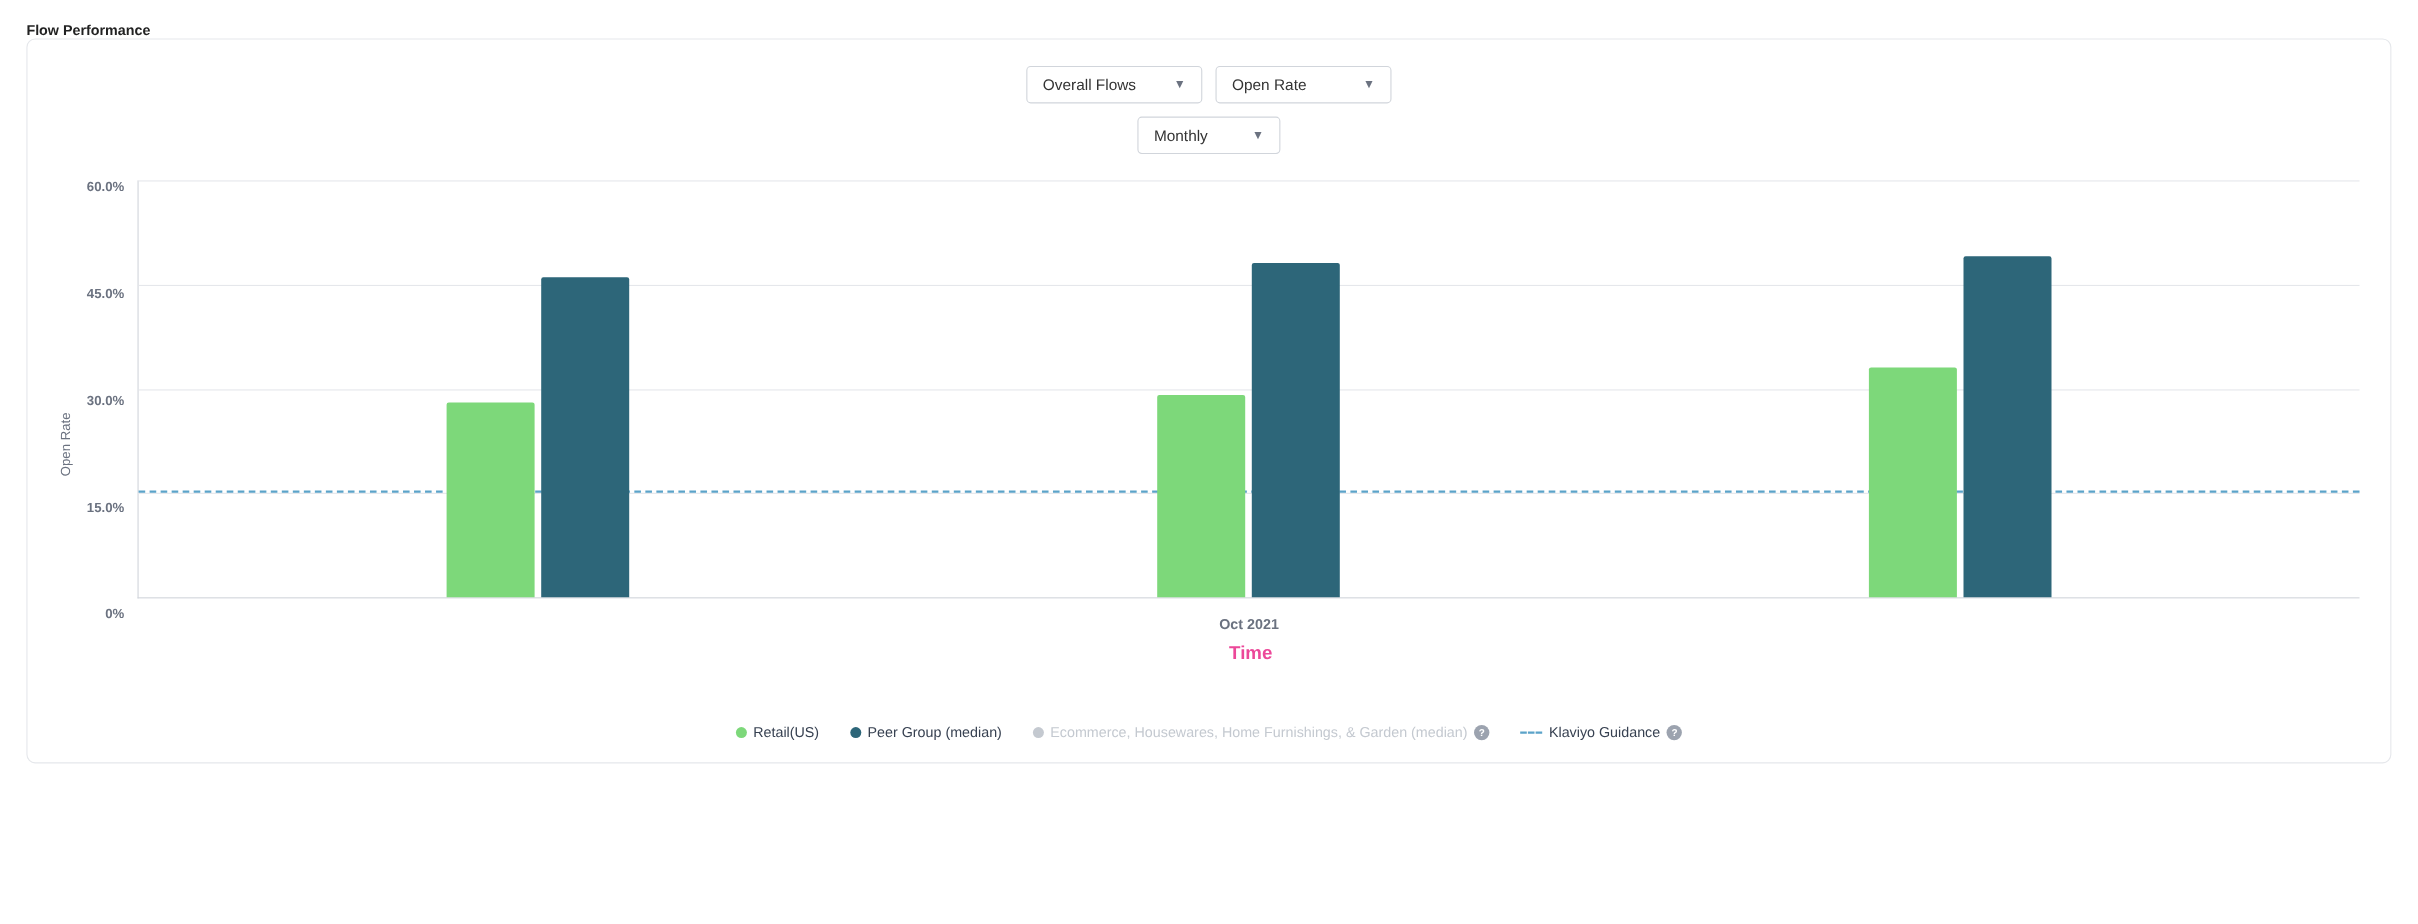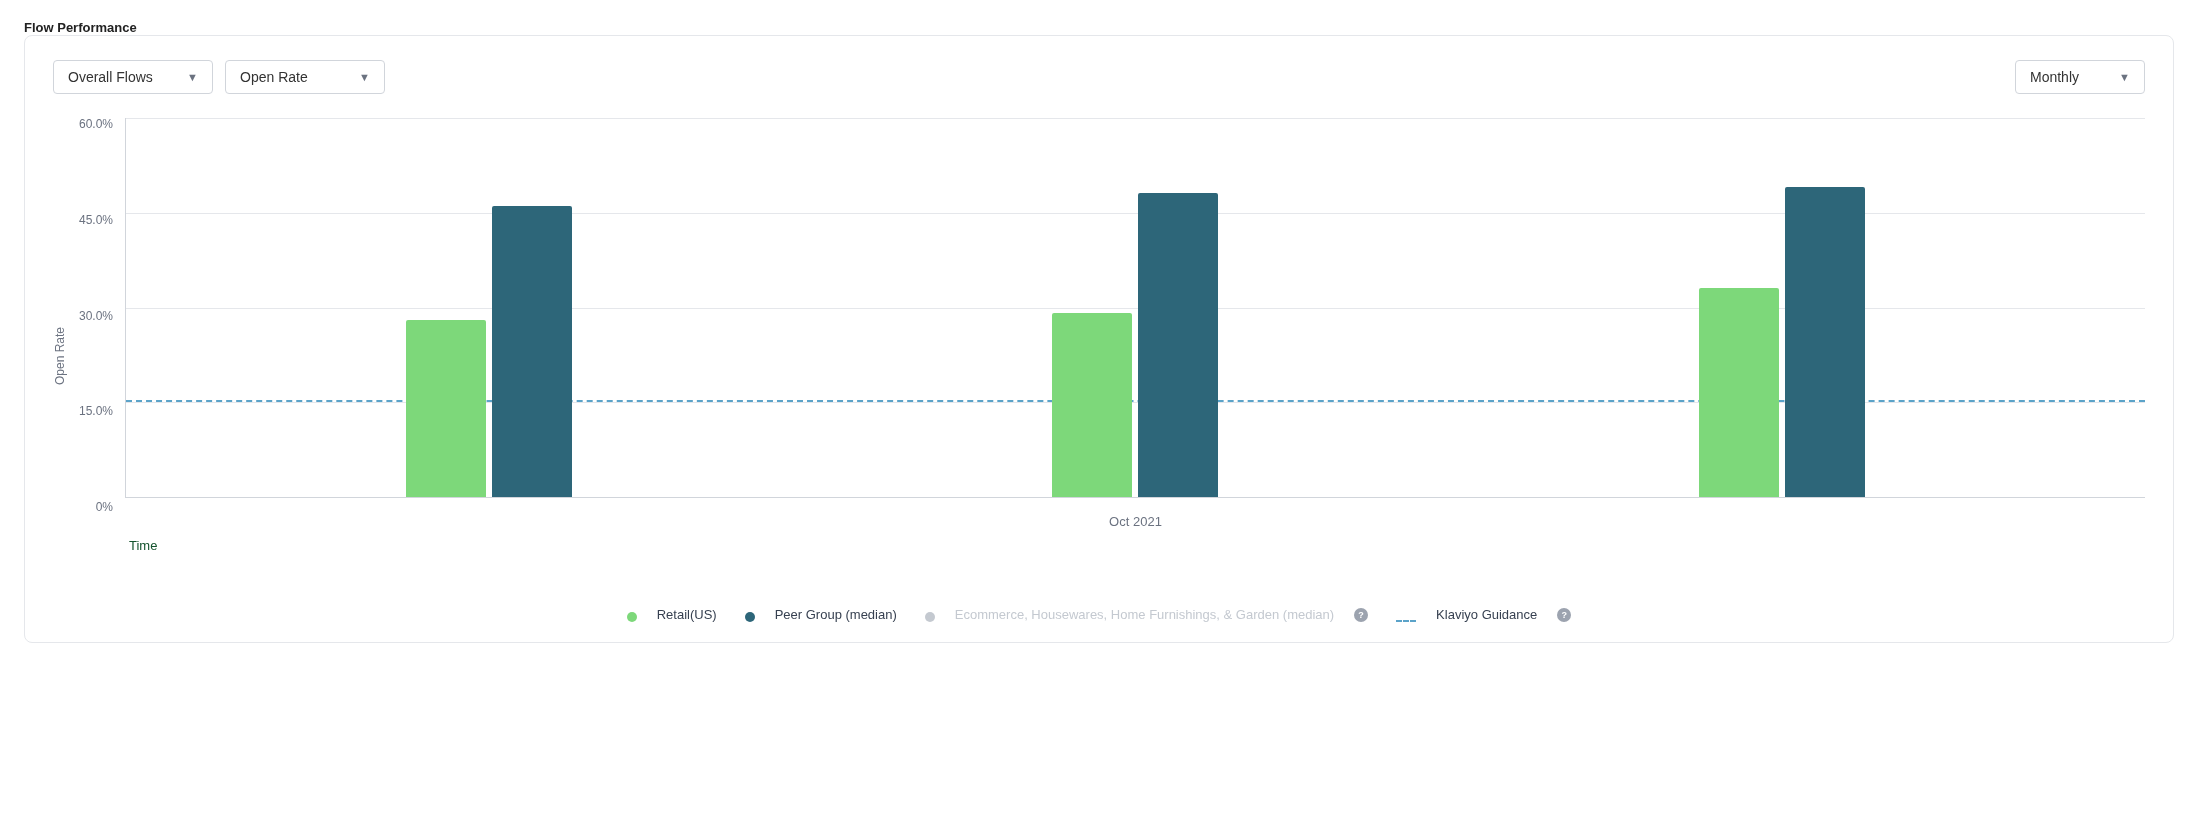--- a/index.html
+++ b/index.html
@@ -18,20 +18,21 @@
       border: 1px solid #e5e7eb;
       border-radius: 8px;
       padding: 24px 28px 20px;
       background: #fff;
     }
     .controls-row {
       display: flex;
       align-items: center;
       margin-bottom: 24px;
       gap: 12px;
+      flex-direction: column;
     }
     .controls-left {
       display: flex;
       gap: 12px;
       flex: 1;
     }
     .dropdown {
       display: flex;
       align-items: center;
       justify-content: space-between;
@@ -63,20 +64,21 @@
       font-size: 12px;
       color: #6b7280;
       text-align: center;
       padding-bottom: 40px;
       white-space: nowrap;
       margin-right: 4px;
     }
     .chart-container {
       flex: 1;
       position: relative;
+      font-weight: bold;
     }
     .y-axis {
       position: absolute;
       left: 0;
       top: 0;
       bottom: 40px;
       display: flex;
       flex-direction: column;
       justify-content: space-between;
       align-items: flex-end;
@@ -152,37 +154,38 @@
       justify-content: space-around;
       padding: 0 40px;
     }
     .x-label {
       font-size: 13px;
       color: #6b7280;
       text-align: center;
       flex: 1;
     }
     .x-axis-title {
-      font-size: 13px;
-      color: #14532d;
+      text-align: center;
+      font-size: 17px;
+      color: #ec4899;
       margin-top: 12px;
       margin-left: 58px;
     }
     .legend {
       display: flex;
       align-items: center;
       justify-content: center;
       gap: 28px;
       margin-top: 54px;
       flex-wrap: wrap;
     }
     .legend-item {
       display: flex;
-      align-items: flex-end;
-      gap: 20px;
+      align-items: center;
+      gap: 6px;
       font-size: 13px;
       color: #374151;
     }
     .legend-item.muted {
       color: #c4c9d0;
     }
     .legend-dot {
       width: 10px;
       height: 10px;
       border-radius: 50%;

